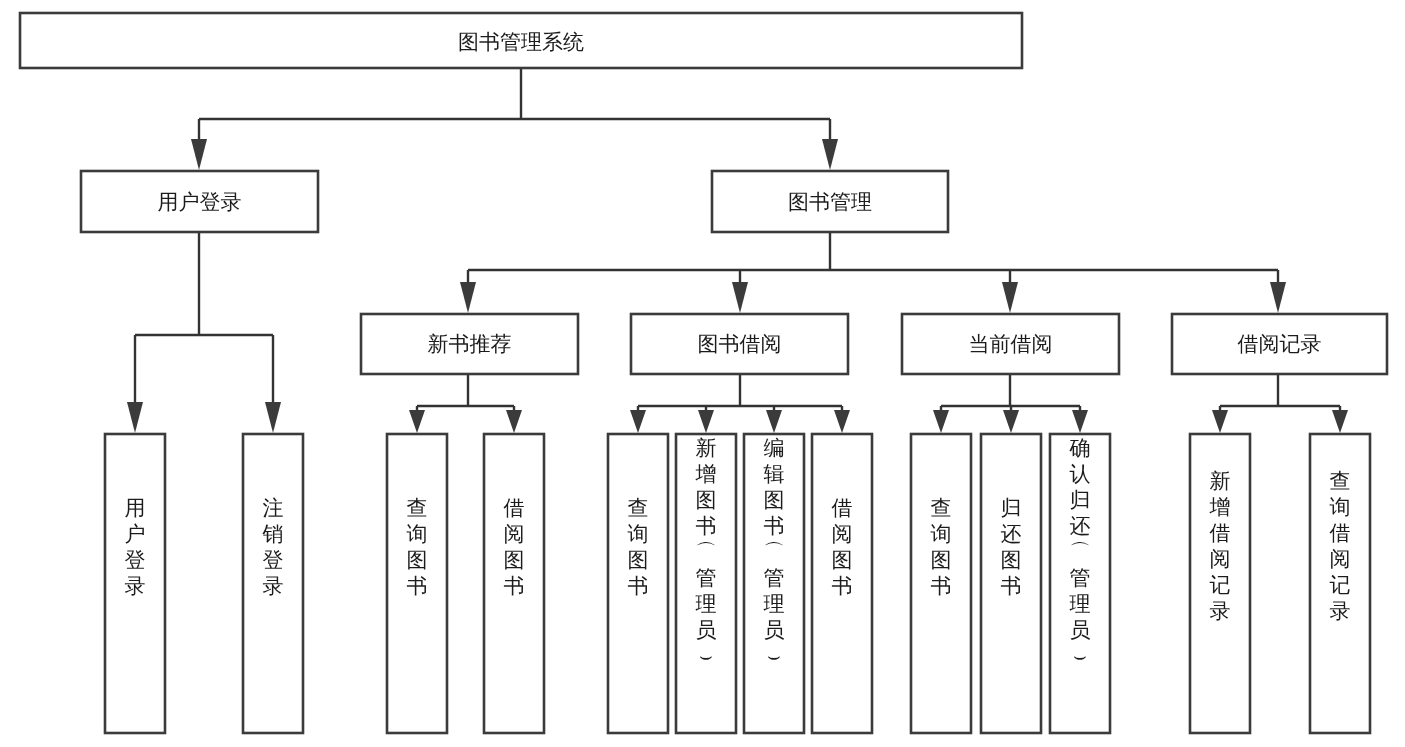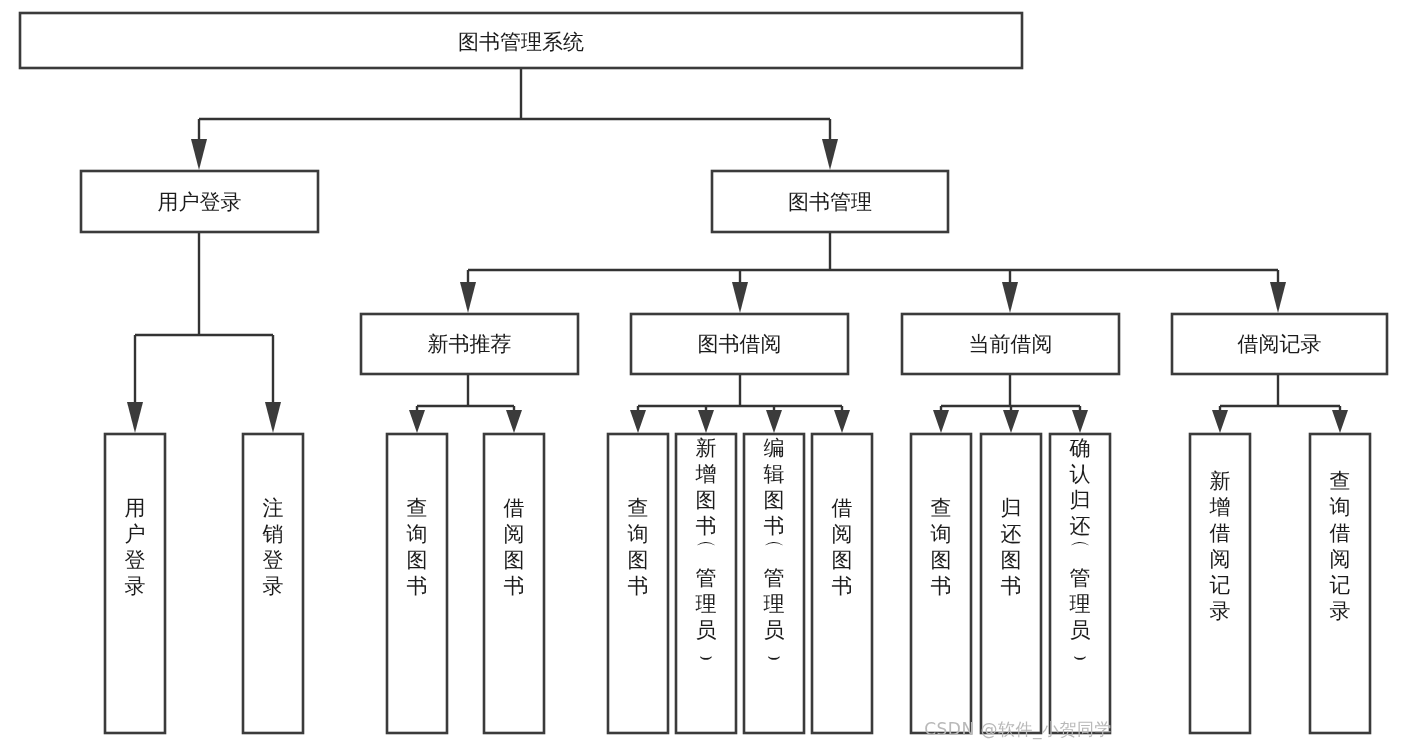--- a/index.html
+++ b/index.html
@@ -248,15 +248,14 @@
       <text class="node-label-v" x="1220" y="488"><tspan x="1220" dy="0">新</tspan><tspan x="1220" dy="26">增</tspan><tspan x="1220" dy="26">借</tspan><tspan x="1220" dy="26">阅</tspan><tspan x="1220" dy="26">记</tspan><tspan x="1220" dy="26">录</tspan></text>
     </g>
 
     <g>
       <rect class="node-box" x="1310" y="434" width="60" height="299"></rect>
       <text class="node-label-v" x="1340" y="488"><tspan x="1340" dy="0">查</tspan><tspan x="1340" dy="26">询</tspan><tspan x="1340" dy="26">借</tspan><tspan x="1340" dy="26">阅</tspan><tspan x="1340" dy="26">记</tspan><tspan x="1340" dy="26">录</tspan></text>
     </g>
 
   </svg>
 
-  <div class="watermark-text">CSDN @软件_小贺同学</div>
 
 </div>
 
 </body></html>

